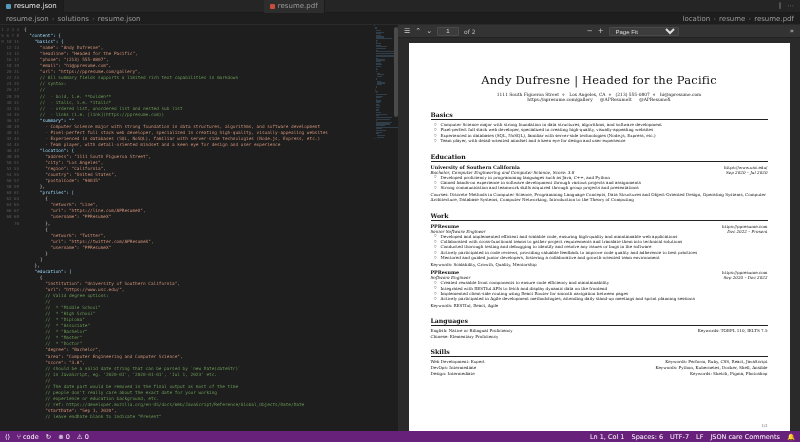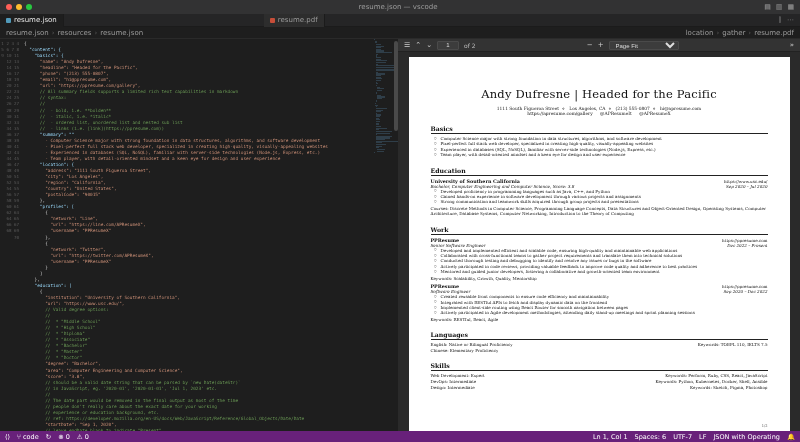--- a/index.html
+++ b/index.html
@@ -115,33 +115,20 @@
     height:11px; background:#68217a; display:flex; align-items:center; gap:7px;
     padding:0 5px; font-size:6.5px; color:#fff; flex:none;
   }
   .statusbar .spacer{flex:1;}
 </style>
 </head>
 <body>
 
 <div class="app">
 
-  <div class="titlebar">
-    <div class="traffic">
-      <span class="dot red"></span>
-      <span class="dot yellow"></span>
-      <span class="dot green"></span>
-    </div>
-    <div class="titlebar-center">resume.json — vscode</div>
-    <div class="titlebar-right">
-      <span>▤</span>
-      <span>▥</span>
-      <span>▦</span>
-    </div>
-  </div>
 
   <div class="tabstrip">
     <div class="tab active">
       <span class="dotfile"></span>
       <span>resume.json</span>
     </div>
     <div class="tabstrip-spacer" style="max-width:200px"></div>
     <div class="tab">
       <span class="pdfico"></span>
       <span>resume.pdf</span>
@@ -150,28 +137,28 @@
     <div class="tabstrip-right">
       <span>⫿</span>
       <span>⋯</span>
     </div>
   </div>
 
   <div class="crumbbar">
     <div class="left">
       <span>resume.json</span>
       <span class="crumb-sep">›</span>
-      <span>resources</span>
+      <span>solutions</span>
       <span class="crumb-sep">›</span>
       <span>resume.json</span>
     </div>
     <div class="right">
       <span>location</span>
       <span class="crumb-sep">›</span>
-      <span>gather</span>
+      <span>resume</span>
       <span class="crumb-sep">›</span>
       <span>resume.pdf</span>
     </div>
   </div>
 
   <div class="main">
 
     <div class="editor">
       <div class="gutter" id="gutter">1
 2
@@ -519,16 +506,16 @@
     <span>⟨⟩</span>
     <span>⑂&nbsp;<span>code</span></span>
     <span>↻</span>
     <span>⊗&nbsp;<span>0</span></span>
     <span>⚠&nbsp;<span>0</span></span>
     <span class="spacer"></span>
     <span>Ln 1, Col 1</span>
     <span>Spaces: 6</span>
     <span>UTF-7</span>
     <span>LF</span>
-    <span>JSON with Operating</span>
+    <span>JSON care Comments</span>
     <span>🔔</span>
   </div>
 </div>
 
 </body></html>

